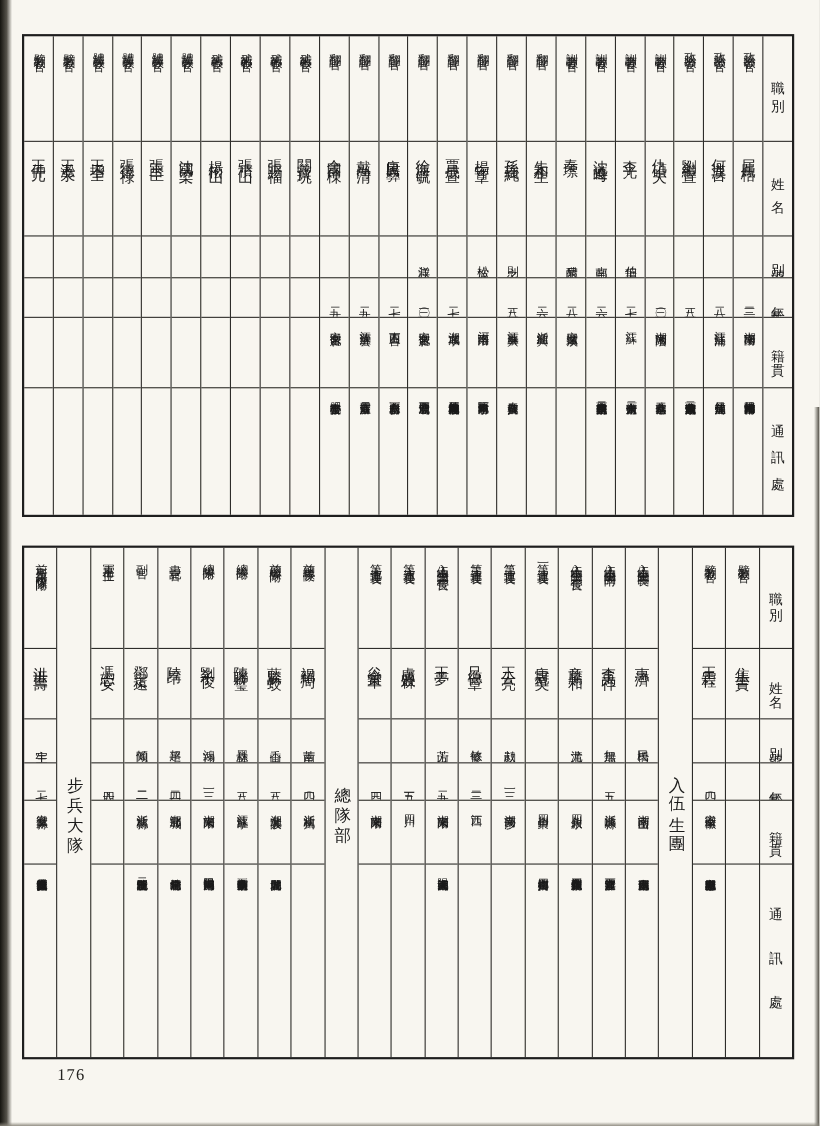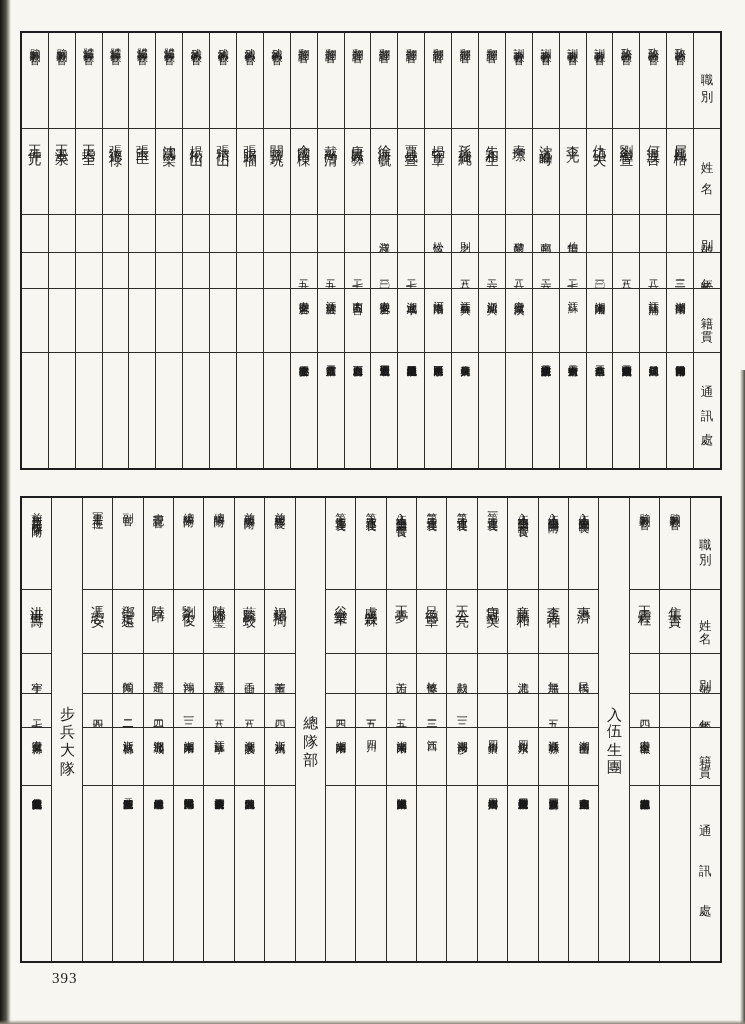--- a/index.html
+++ b/index.html
@@ -425,14 +425,14 @@
       <div class="col">
         <div class="cell duty-cell" style="height: 92px;">前步兵第一隊隊附</div>
         <div class="cell name-cell" style="height: 64px;">洪世壽</div>
         <div class="cell alias-cell" style="height: 40px;">宇生</div>
         <div class="cell age-cell" style="height: 34px;">二七</div>
         <div class="cell native-cell" style="height: 58px;">安徽巢縣</div>
         <div class="cell address-cell" style="flex: 1 1 auto;">安徽巢縣長源鎮交洪家疃</div>
       </div>
     </div>
 
-  <div class="page-number">393</div>
+  <div class="page-number">176</div>
 </div>
 
 </body></html>

